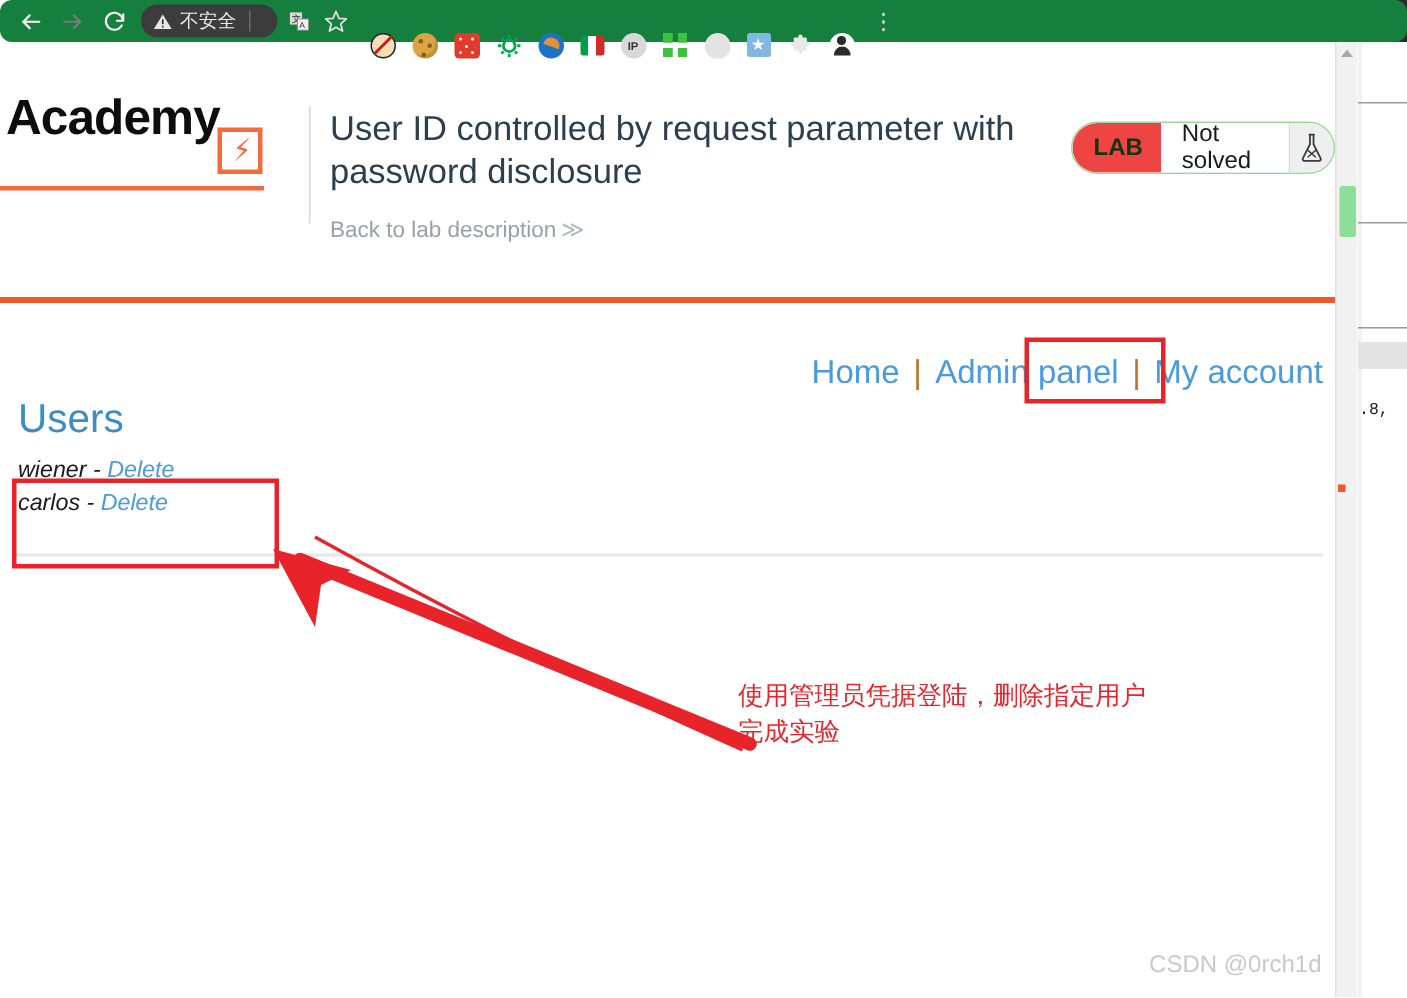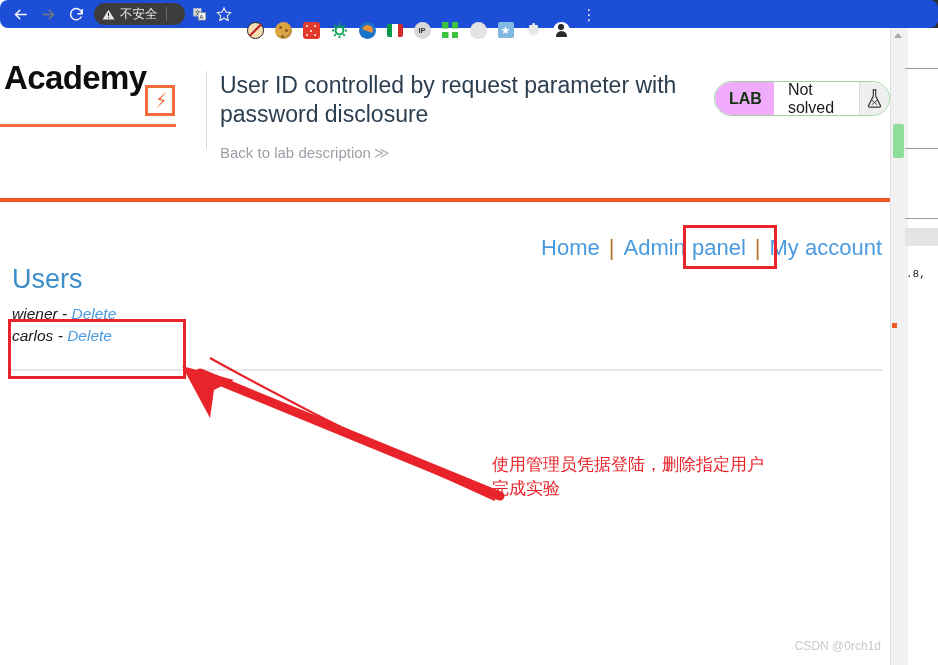--- a/index.html
+++ b/index.html
@@ -14,21 +14,21 @@
     font-family: "Liberation Sans", "DejaVu Sans", sans-serif;
     position: relative;
   }
 
   
   .browser-bar {
     position: absolute;
     left: 0; top: 0;
     width: 938px;
     height: 28px;
-    background: #1d4ed8;
+    background: #15803d;
     display: flex;
     align-items: center;
     box-sizing: border-box;
     padding: 0 6px;
     z-index: 40;
     border-radius: 8px;
   }
   .nav-btn {
     width: 28px;
     height: 28px;
@@ -340,21 +340,21 @@
     height: 35px;
     display: flex;
     align-items: stretch;
     border: 1px solid #9ed89e;
     border-radius: 18px;
     background: #ffffff;
     overflow: hidden;
     box-sizing: border-box;
   }
   .lab-tag {
-    background: #f0abfc;
+    background: #ef4444;
     color: #13330f;
     font-weight: bold;
     font-size: 16px;
     display: flex; align-items: center;
     padding: 0 12px 0 14px;
     border-radius: 18px 0 0 18px;
   }
   .lab-state {
     background: #ffffff;
     color: #1a1a1a;
@@ -452,21 +452,21 @@
     line-height: 24px;
     color: #e8232a;
     font-family: "DejaVu Sans", "Liberation Sans", sans-serif;
     white-space: nowrap;
     z-index: 21;
   }
 
   .watermark {
     position: absolute;
     right: 24px; bottom: 12px;
-    font-size: 12px;
+    font-size: 16px;
     color: #c9c9c9;
     z-index: 22;
   }
 </style>
 </head>
 <body>
 
 <div class="bg-window">
   <div class="bgw-top"></div>
   <div class="bgw-body">

